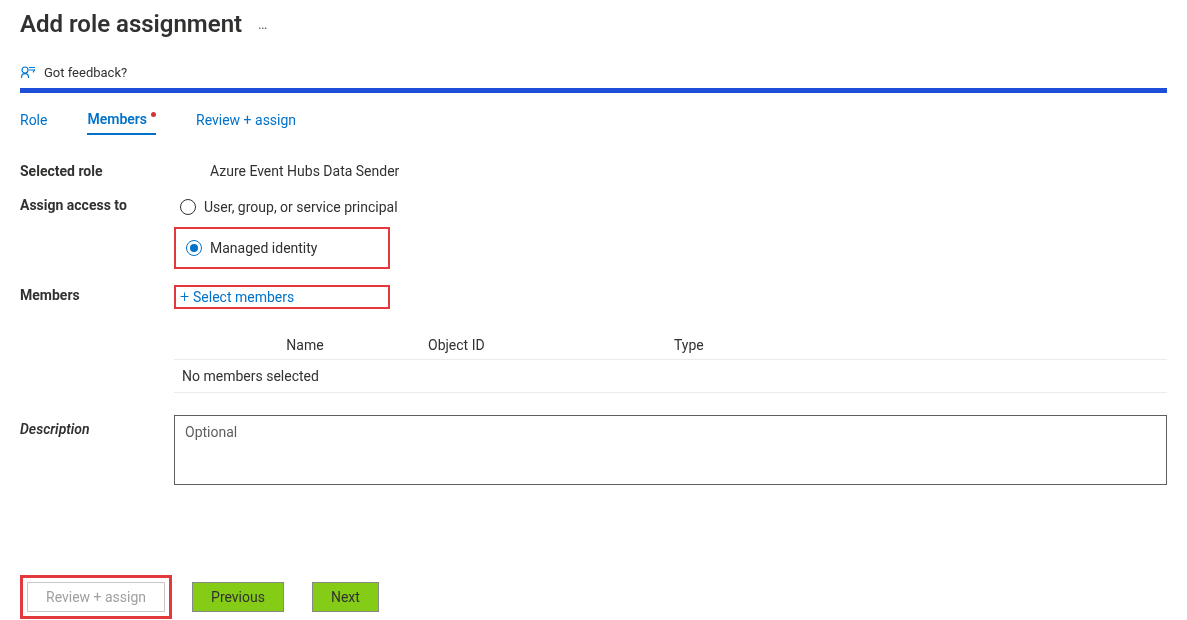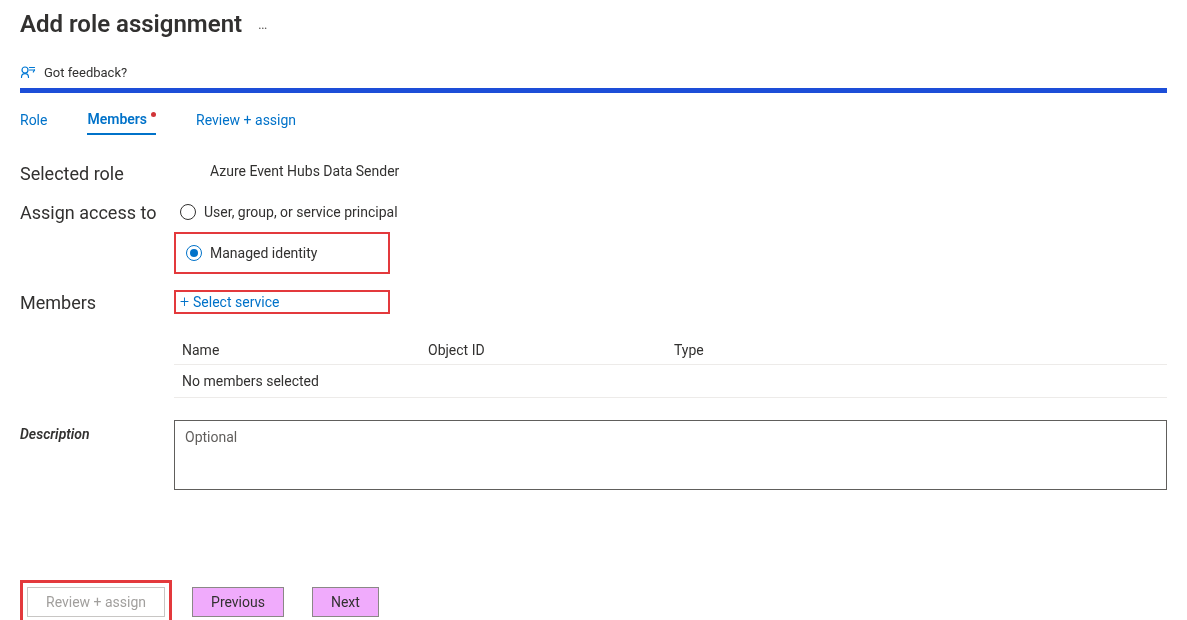--- a/index.html
+++ b/index.html
@@ -57,23 +57,23 @@
   .indicator-dot {
     width: 5px; height: 5px; border-radius: 50%;
     background: #d13438;
     margin-left: 4px; margin-top: -10px;
   }
 
   .form-area { margin-top: 26px; }
   .form-row { display: flex; align-items: flex-start; margin-bottom: 16px; }
   .form-row .label-col {
     width: 154px;
-    font-weight: 400;
-    color: #323130;
-    font-size: 18px;
+    font-weight: 700;
+    color: #323130;
+    font-size: 14px;
     padding-top: 2px;
     flex-shrink: 0;
   }
   .form-row .value-col { flex: 1; font-size: 14px; color: #323130; }
   .value-text { padding-top: 2px; margin-left: 36px; }
 
   .radio-group { display: flex; flex-direction: column; gap: 8px; }
   .radio-item {
     display: inline-flex; align-items: center; gap: 8px;
     cursor: pointer;
@@ -105,21 +105,21 @@
 
   .members-table { margin-left: 154px; margin-top: 22px; margin-right: 0; }
   .members-table .thead {
     display: flex;
     border-bottom: 1px solid #edebe9;
     padding: 6px 8px;
     font-weight: 400;
     color: #323130;
     font-size: 14px;
   }
-  .members-table .col-name { width: 246px; }
+  .members-table .col-name { width: 246px; text-align: center; }
   .members-table .col-oid  { width: 246px; }
   .members-table .col-type { width: 246px; }
   .members-table .tbody {
     padding: 8px 8px;
     border-bottom: 1px solid #edebe9;
     font-size: 14px;
     color: #323130;
   }
 
   .description-row { display:flex; align-items:flex-start; margin-top: 22px; }
@@ -144,21 +144,21 @@
     display: flex; align-items: center; gap: 20px;
     padding: 0 20px;
   }
   .review-wrap { border: 3px solid #e3393c; padding: 4px; }
   .btn {
     font-family: inherit;
     font-size: 14px;
     height: 30px;
     padding: 0 18px;
     border: 1px solid #8a8886;
-    background: #f0abfc;
+    background: #84cc16;
     color: #323130;
     cursor: pointer;
   }
   .btn.review {
     color: #a19f9d;
     border-color: #c8c6c4;
     background: #ffffff;
   }
   .prev-next-group { display:flex; gap: 28px; }
 </style>
@@ -221,21 +221,21 @@
         </div>
       </div>
     </div>
 
     <div class="form-row">
       <div class="label-col">Members</div>
       <div class="value-col">
         <div class="highlight-box-b">
           <span class="select-members-link">
             <span class="plus">+</span>
-            <span>Select service</span>
+            <span>Select members</span>
           </span>
         </div>
       </div>
     </div>
 
     <div class="members-table">
       <div class="thead">
         <div class="col-name">Name</div>
         <div class="col-oid">Object ID</div>
         <div class="col-type">Type</div>

